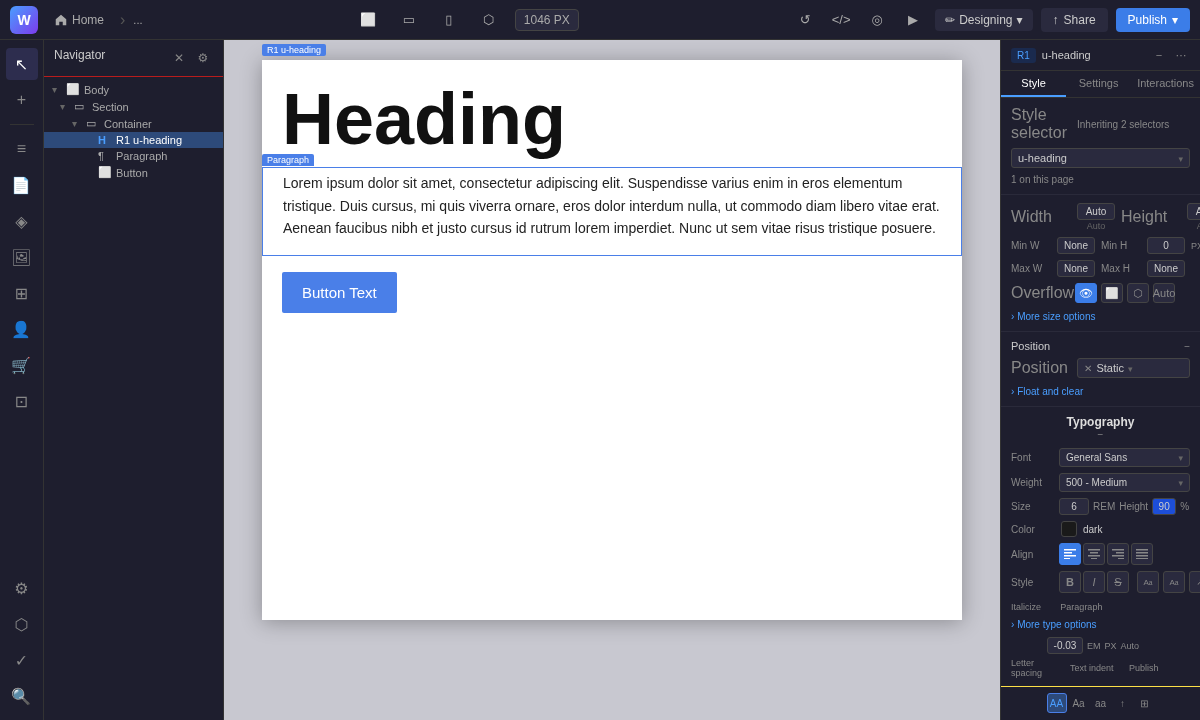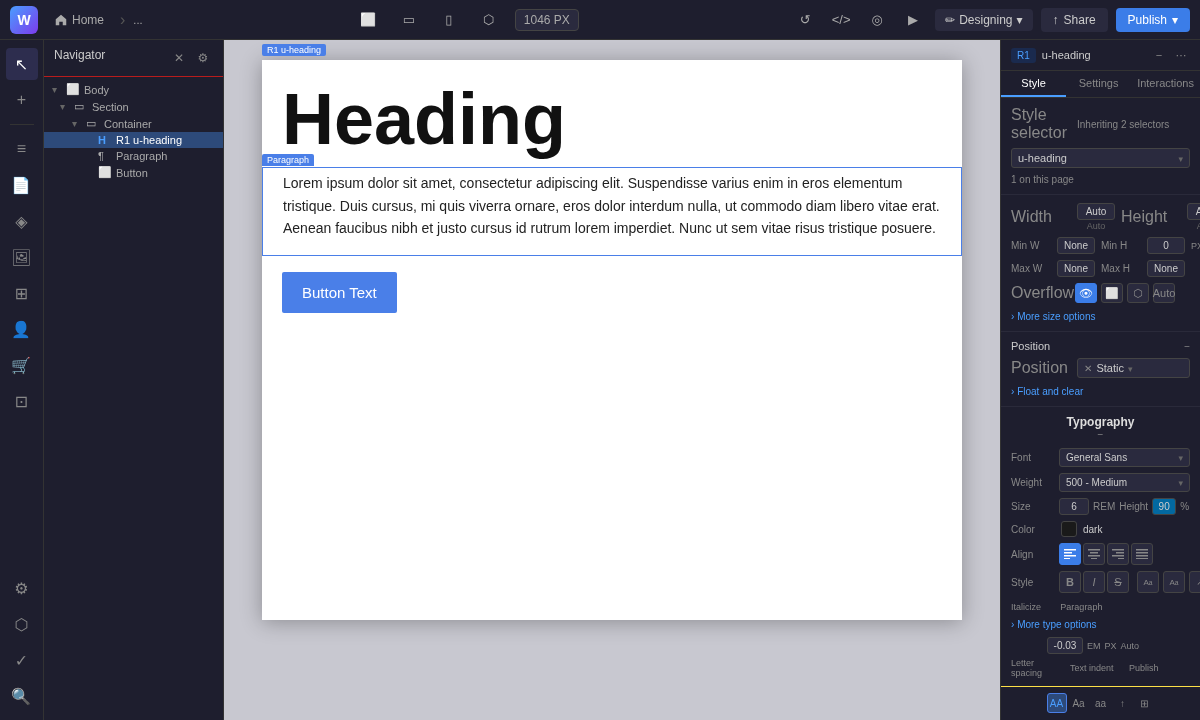--- a/index.html
+++ b/index.html
@@ -95,21 +95,21 @@
     .typ-section { padding: 8px 10px; }
     .typ-header { display: flex; align-items: center; justify-content: space-between; margin-bottom: 8px; flex-direction: column; }
     .typ-title { font-size: 12px; color: #ddd; font-weight: 600; }
     .typ-collapse { color: #888; font-size: 10px; }
     .typ-row { display: flex; align-items: center; margin-bottom: 6px; gap: 4px; }
     .typ-label { font-size: 10px; color: #888; width: 44px; flex-shrink: 0; }
     .typ-select { flex: 1; background: #2a2a3e; border: 1px solid #444; color: #ccc; font-size: 10px; padding: 3px 6px; border-radius: 3px; display: flex; align-items: center; justify-content: space-between; cursor: pointer; }
     .typ-size-input { background: #2a2a3e; border: 1px solid #444; color: #ccc; font-size: 10px; padding: 2px 4px; border-radius: 3px; width: 30px; text-align: center; }
     .typ-unit { font-size: 10px; color: #888; }
     .typ-height-label { font-size: 10px; color: #888; }
-    .typ-height-input { background: #0369a1; border: 1px solid #444; color: #ccc; font-size: 10px; padding: 2px 4px; border-radius: 3px; width: 24px; text-align: center; }
+    .typ-height-input { background: #1d4ed8; border: 1px solid #444; color: #ccc; font-size: 10px; padding: 2px 4px; border-radius: 3px; width: 24px; text-align: center; }
     .typ-color-row { display: flex; align-items: center; gap: 6px; }
     .typ-color-swatch { width: 16px; height: 16px; border-radius: 3px; background: #1a1a1a; border: 1px solid #444; cursor: pointer; flex-shrink: 0; }
     .typ-color-label { font-size: 10px; color: #ccc; }
     .typ-align-btns { display: flex; gap: 2px; }
     .typ-align-btn { width: 22px; height: 22px; border-radius: 3px; border: 1px solid #444; background: #2a2a3e; color: #888; cursor: pointer; display: flex; align-items: center; justify-content: center; font-size: 11px; }
     .typ-align-btn.active { background: #3b7de8; color: white; border-color: #3b7de8; }
     .typ-style-btns { display: flex; gap: 2px; }
     .typ-style-btn { width: 22px; height: 22px; border-radius: 3px; border: 1px solid #444; background: #2a2a3e; color: #888; cursor: pointer; display: flex; align-items: center; justify-content: center; font-size: 11px; }
     .typ-style-btn.strike { text-decoration: line-through; }
     .extra-btns { display: flex; gap: 4px; }

